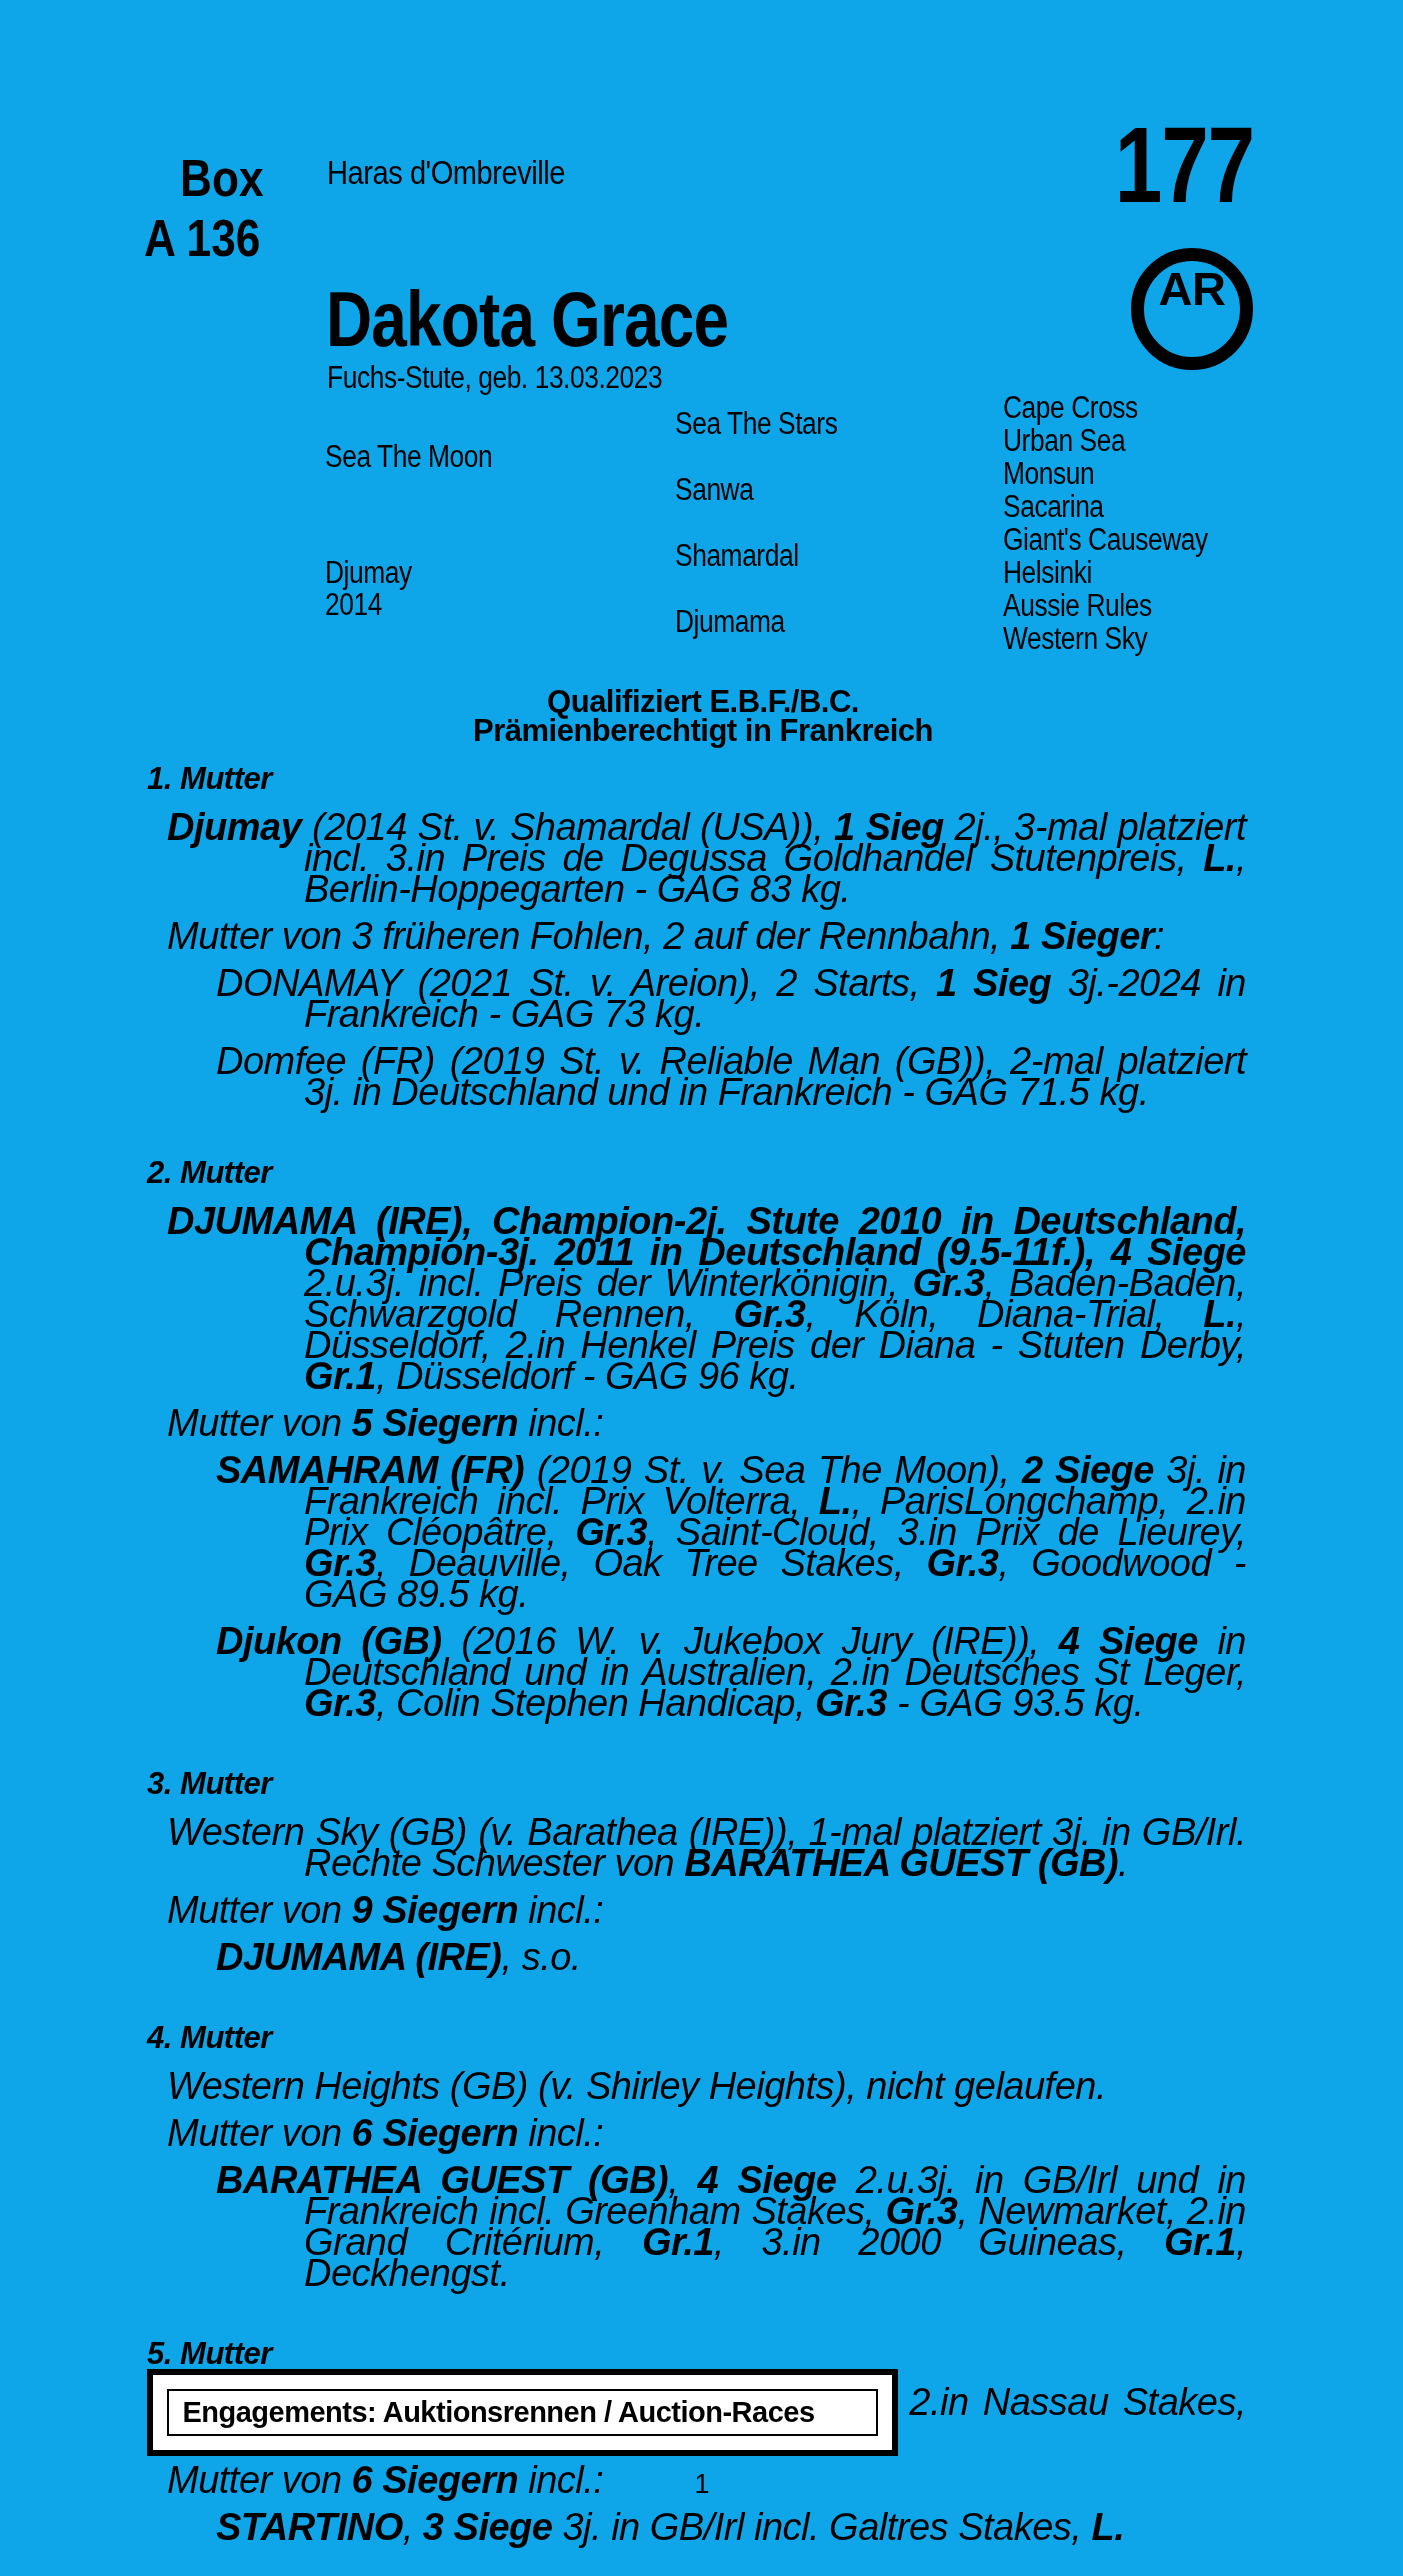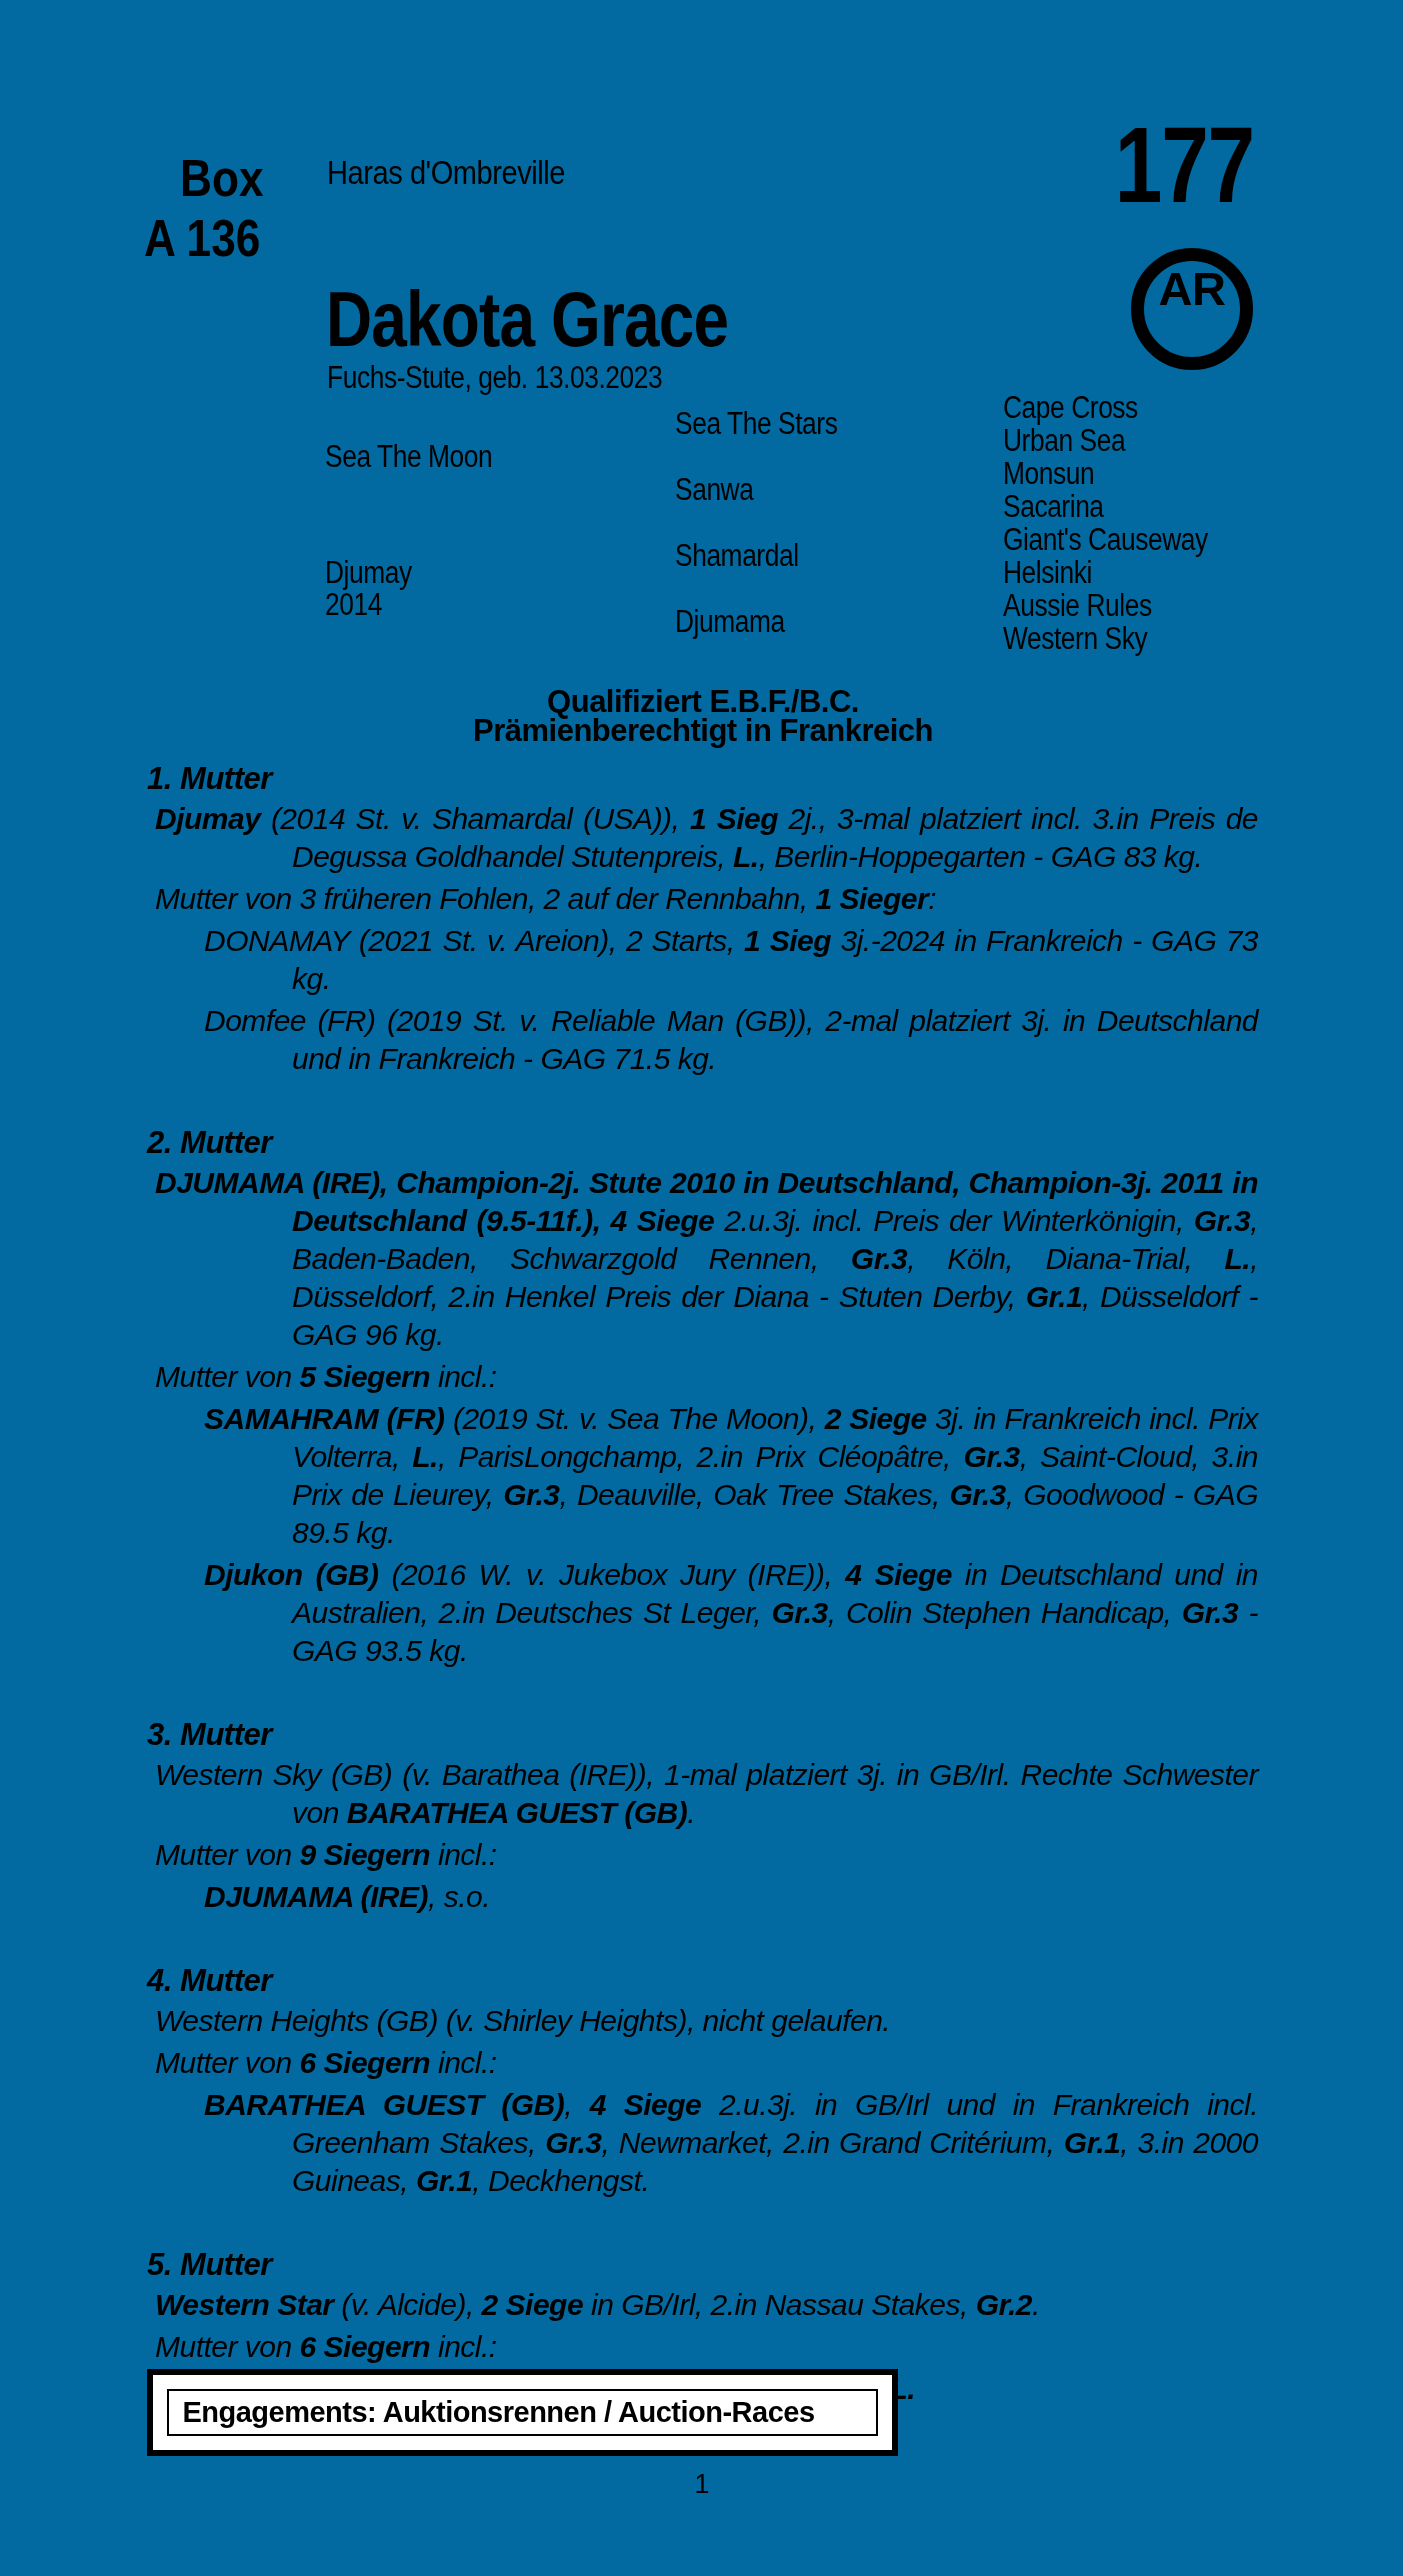--- a/index.html
+++ b/index.html
@@ -1,20 +1,20 @@
 <!DOCTYPE html>
 <html style="font-size:8.2px"><head>
 <meta charset="utf-8">
 <style>
   html, body { margin:0; padding:0; background:#e8e8e8; }
   .page {
     position: relative;
     width: 1404px;
     height: 2576px;
-    background: #0369a1;
+    background: #0ea5e9;
     color: #000000;
     font-family: "Liberation Sans", sans-serif;
     overflow: hidden;
   }
   .abs { position:absolute; }
   .b { font-weight: bold; }
 
   
   .box-label {
     left:180px; top:152px;
@@ -94,22 +94,22 @@
   #sections {
     position:absolute; left:144px; top:761px; width:1118px;
   }
   #sections section { margin-top:47px;font-style:italic; }
   #sections section:first-child { margin-top:0; }
   #sections h2 {
     margin:0 0 0 3.1px;
     font-size:31px; line-height:35px; font-weight:bold; letter-spacing:-0.5px;
   }
   #sections p {
-    margin:4px;
-    font-size:30px; line-height:38px; letter-spacing:-0.5px;
+    margin:16px;
+    font-size:38px; line-height:31px; letter-spacing:-0.5px;
     text-align:justify;
   }
   #sections p.lvl0 { padding-left:144px; text-indent:-137px; }
   #sections p.lvl1 { padding-left:144px; text-indent:-88px; }
 
   
   .engagements {
     position:absolute; left:147px; top:2369px; width:751px;
     box-sizing:border-box;
     border:6.7px solid #000;

